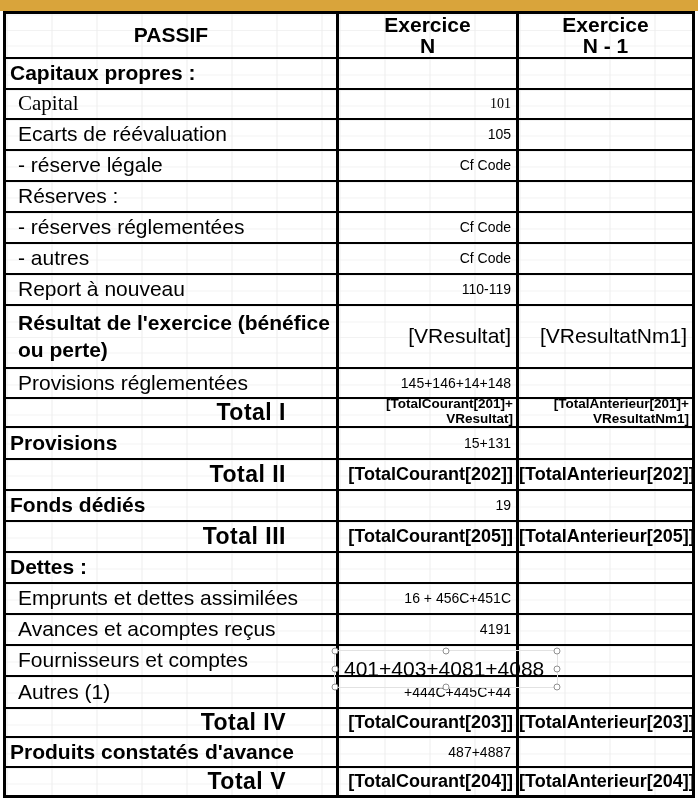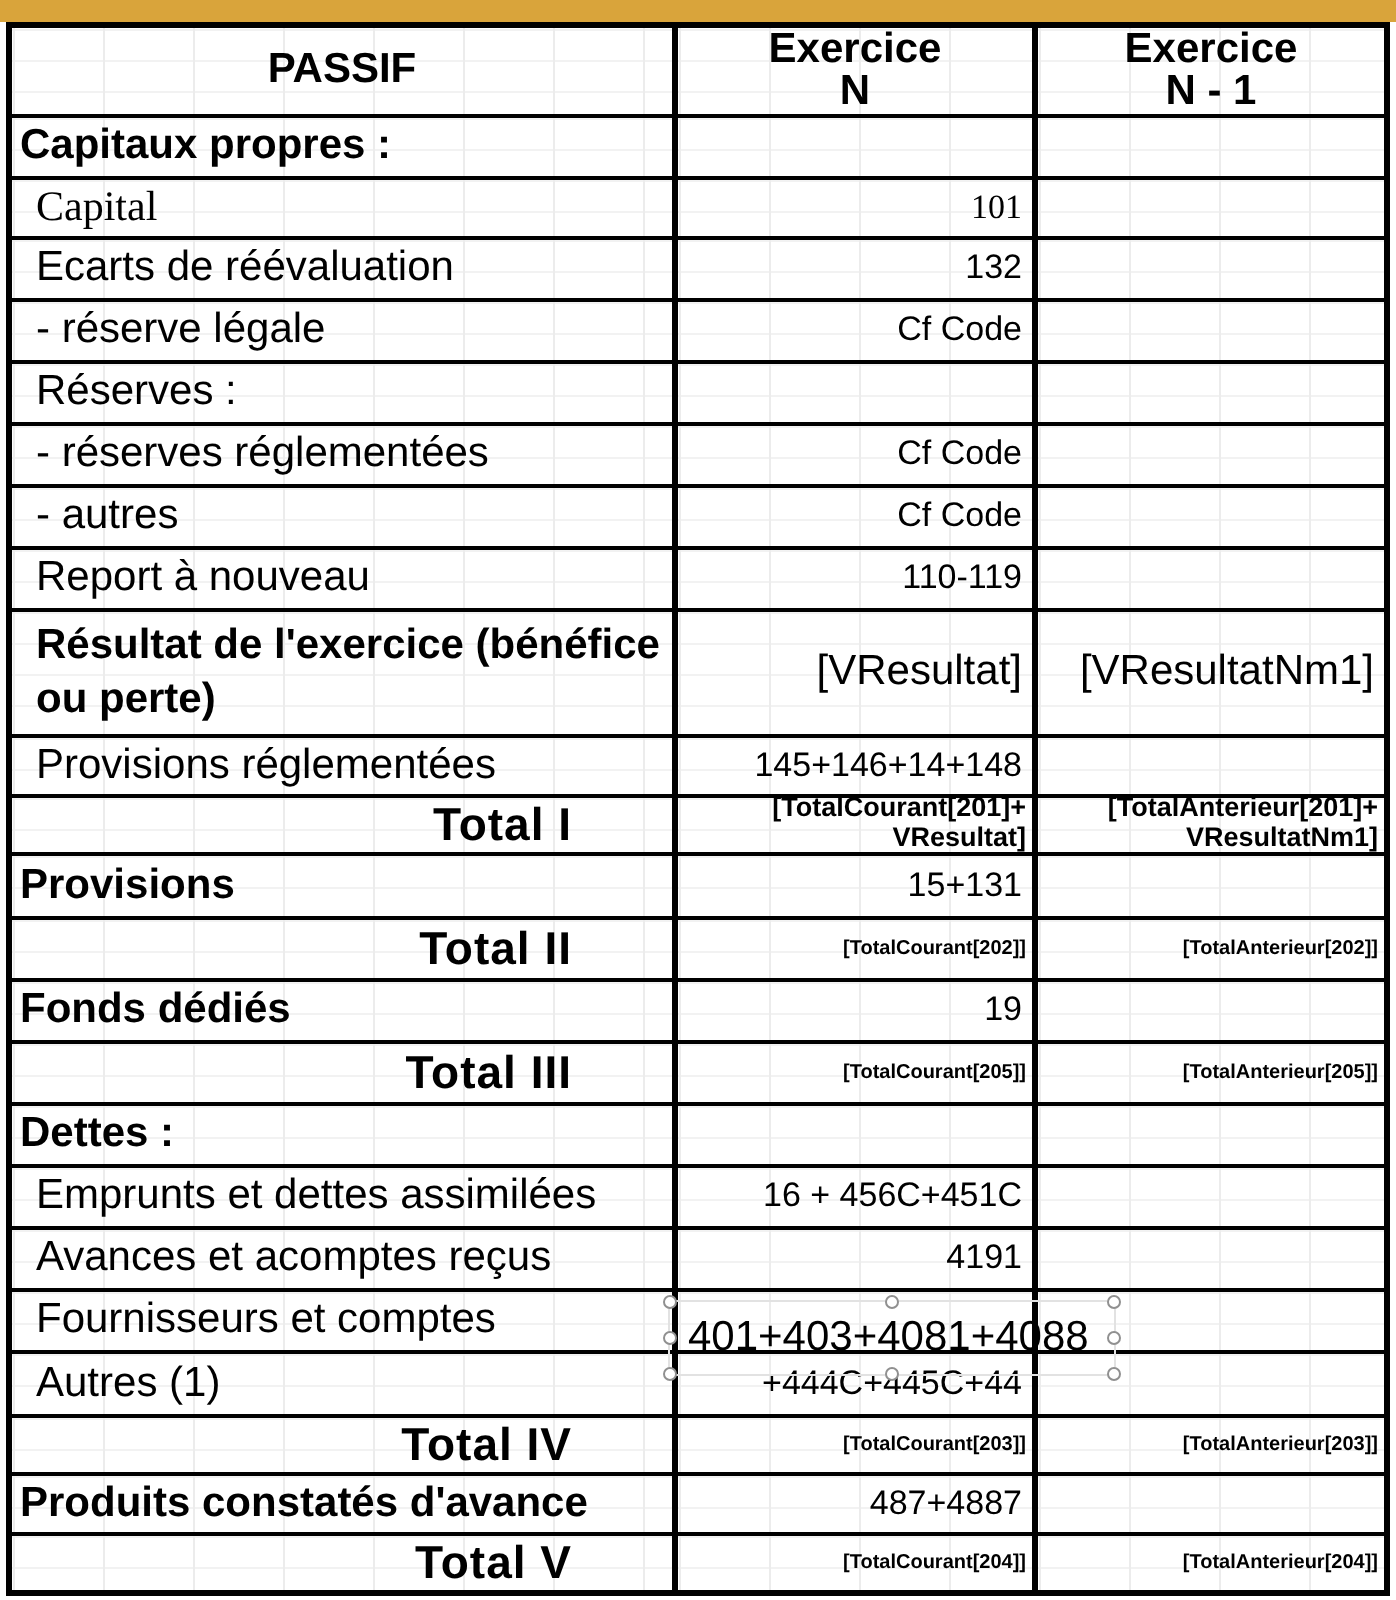--- a/index.html
+++ b/index.html
@@ -51,25 +51,25 @@
 
   td.lab  { text-align: left; font-size: 21px; }
   td.sec  { font-weight: bold; padding-left: 4px; }
   td.it   { padding-left: 12px; }
   td.res  { font-weight: bold; padding-left: 12px; line-height: 27px; }
   td.tot  {
     font-weight: bold; font-size: 23px;
     text-align: right; padding-right: 50px;
     letter-spacing: 0.5px;
   }
-  td.val  { text-align: right; padding-right: 5px; font-size: 17px; }
+  td.val  { text-align: right; padding-right: 5px; font-size: 14px; }
   td.vres { text-align: right; padding-right: 5px; font-size: 21px; }
   td.vtot {
     text-align: right; padding-right: 3px;
-    font-size: 10px; font-weight: bold;
+    font-size: 18px; font-weight: bold;
   }
   td.vclip { vertical-align: top; }
   .clip2 {
     margin-top: -3px;
     line-height: 15px;
     text-align: right;
     padding-right: 3px;
     font-size: 13.5px; font-weight: bold;
     white-space: nowrap;
   }
@@ -132,21 +132,21 @@
           <td class="val"></td>
           <td class="val"></td>
         </tr>
         <tr style="height: 30px; font-family: Liberation Serif, serif;">
           <td class="lab it">Capital</td>
           <td class="val">101</td>
           <td class="val"></td>
         </tr>
         <tr style="height: 31px;">
           <td class="lab it">Ecarts de réévaluation</td>
-          <td class="val">132</td>
+          <td class="val">105</td>
           <td class="val"></td>
         </tr>
         <tr style="height: 31px;">
           <td class="lab it">- réserve légale</td>
           <td class="val">Cf Code</td>
           <td class="val"></td>
         </tr>
         <tr style="height: 31px;">
           <td class="lab it">Réserves :</td>
           <td class="val"></td>

